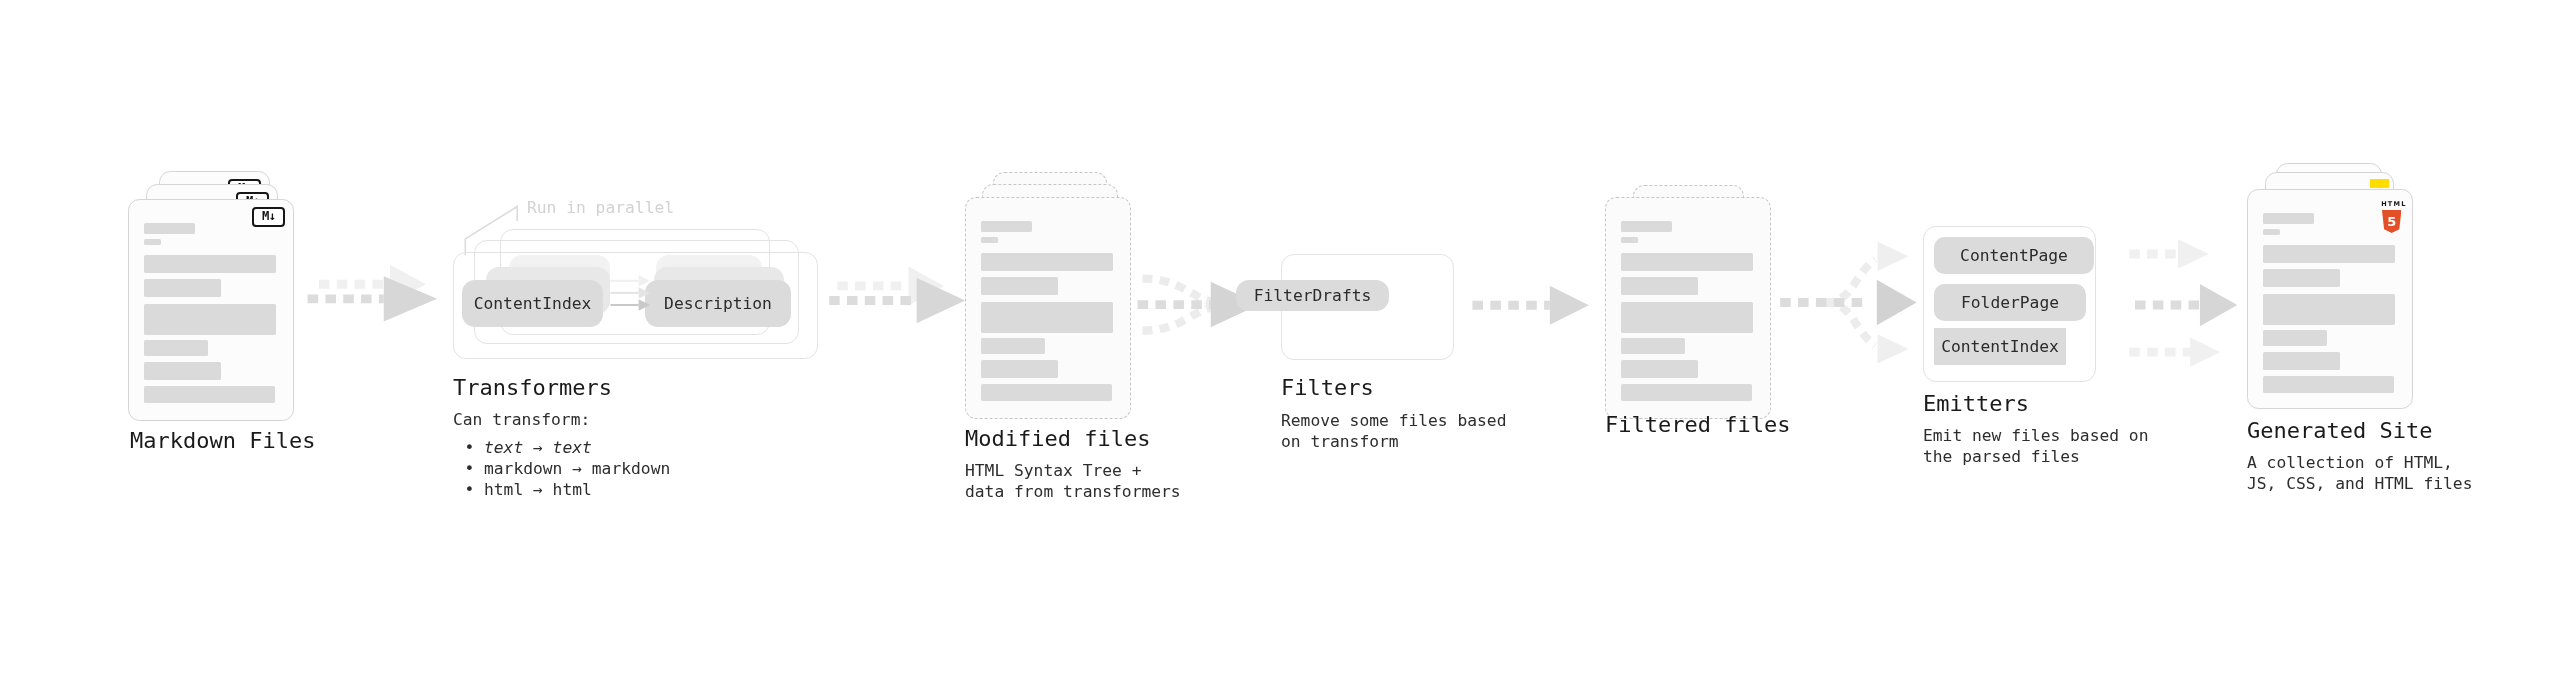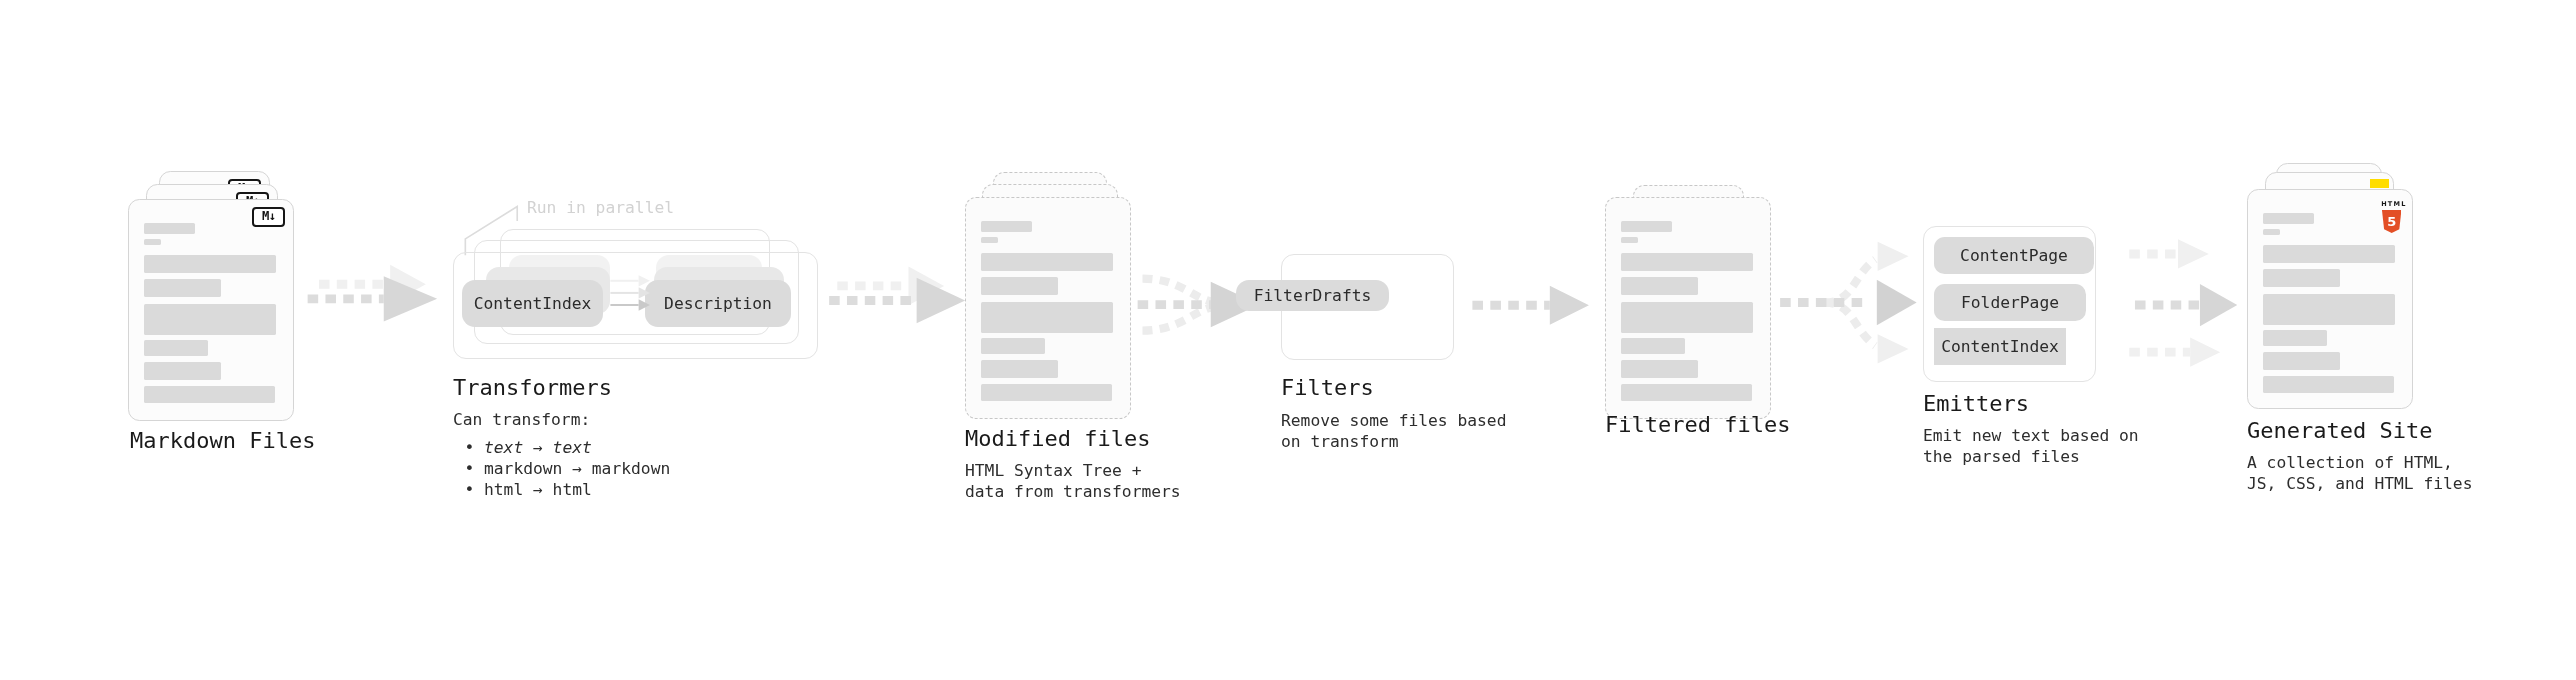--- a/index.html
+++ b/index.html
@@ -215,21 +215,21 @@
     <div class="node-label" style="left:1605px;top:412px">Filtered files</div>
   </div>
 
   <div>
     <div class="outline-box" style="left:1923px;top:226px;width:173px;height:156px"></div>
     <div class="pill" style="left:1934px;top:237px;width:160px;height:37px;border-radius:10.6px">ContentPage</div>
     <div class="pill" style="left:1934px;top:284px;width:152px;height:37px;border-radius:10.6px">FolderPage</div>
     <div class="pill" style="left:1934px;top:328px;width:132px;height:37px;border-radius:0">ContentIndex</div>
     <div class="node-label" style="left:1923px;top:391px">Emitters</div>
     <div class="node-desc" style="left:1923px;top:425px">
-      <div>Emit new text based on</div>
+      <div>Emit new files based on</div>
       <div>the parsed files</div>
     </div>
   </div>
 
   <div>
     <div class="doc" style="left:2276px;top:163px;width:106px;height:220px">
       <span class="css-badge">
         <span class="css-word">CSS</span>
         <span class="css-bar" style="display: block; background: rgb(41, 101, 241);"></span>
       </span>

